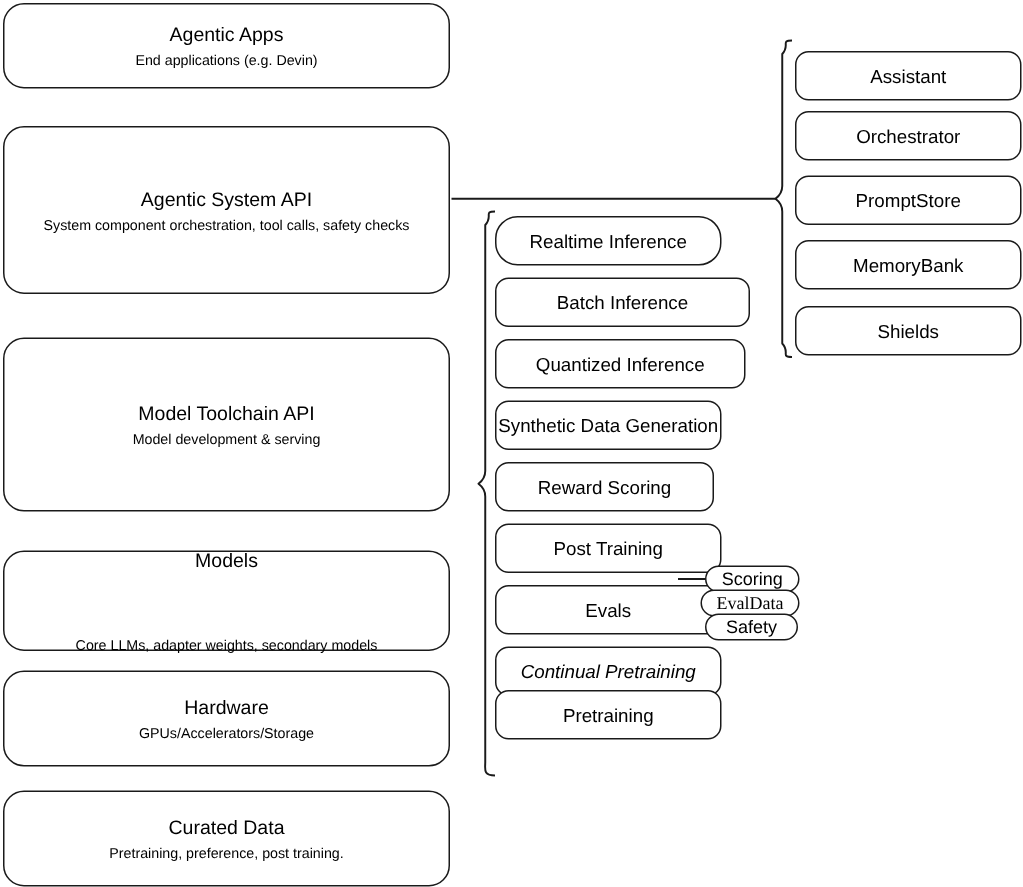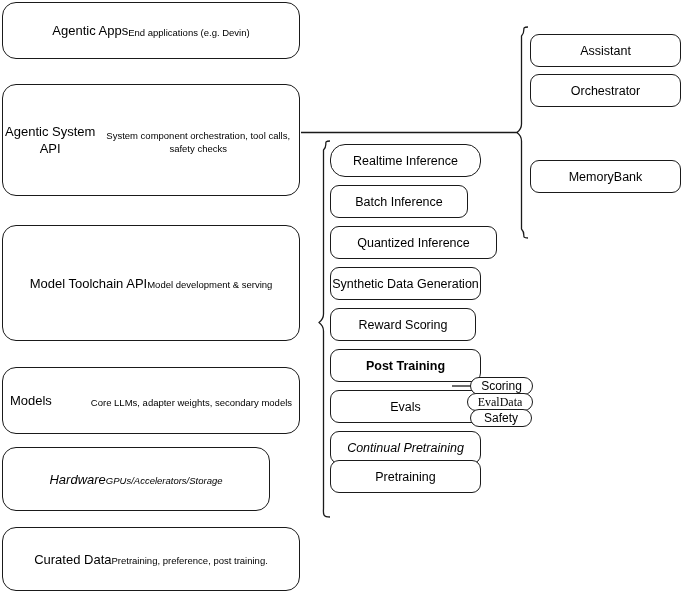--- a/index.html
+++ b/index.html
@@ -20,20 +20,21 @@
     left: 0; top: 0;
     width: 682px;
     height: 591px;
   }
   .box {
     position: absolute;
     box-sizing: border-box;
     border: 1.3px solid #1a1a1a;
     background: #ffffff;
     display: flex;
+    flex-direction: column;
     align-items: center;
     justify-content: center;
     text-align: center;
   }
   
   .layer {
     border-radius: 14px;
   }
   .layer .title {
     font-size: 13px;
@@ -120,46 +121,46 @@
   <div class="box layer" style="left:2px; top:225px; width:298px; height:116px;">
     <div class="title">Model Toolchain API</div>
     <div class="subtitle">Model development &amp; serving</div>
   </div>
 
   <div class="box layer" style="left:2px; top:367px; width:298px; height:67px;gap:39px;">
     <div class="title">Models</div>
     <div class="subtitle">Core LLMs, adapter weights, secondary models</div>
   </div>
 
-  <div class="box layer" style="left:2px; top:447px; width:268px; height:64px;font-style:italic;">
+  <div class="box layer" style="left:2px; top:447px; width:298px; height:64px;">
     <div class="title">Hardware</div>
     <div class="subtitle">GPUs/Accelerators/Storage</div>
   </div>
 
   <div class="box layer" style="left:2px; top:527px; width:298px; height:64px;">
     <div class="title">Curated Data</div>
     <div class="subtitle">Pretraining, preference, post training.</div>
   </div>
 
   <div class="box cap" style="left:330px; top:144px; width:151px; height:33px;border-radius:15px;">
     <span>Realtime Inference</span>
   </div>
-  <div class="box cap" style="left:330px; top:185px; width:138px; height:33px;">
+  <div class="box cap" style="left:330px; top:185px; width:170px; height:33px;">
     <span>Batch Inference</span>
   </div>
   <div class="box cap" style="left:330px; top:226px; width:167px; height:33px;">
     <span>Quantized Inference</span>
   </div>
   <div class="box cap" style="left:330px; top:267px; width:151px; height:33px;">
     <span>Synthetic Data Generation</span>
   </div>
   <div class="box cap" style="left:330px; top:308px; width:146px; height:33px;">
     <span>Reward Scoring</span>
   </div>
-  <div class="box cap" style="left:330px; top:349px; width:151px; height:33px;font-weight:bold;">
+  <div class="box cap" style="left:330px; top:349px; width:151px; height:33px;">
     <span>Post Training</span>
   </div>
   <div class="box cap" style="left:330px; top:390px; width:151px; height:33px;">
     <span>Evals</span>
   </div>
   <div class="box cap" style="left:330px; top:431px; width:151px; height:33px;font-style:italic;">
     <span>Continual Pretraining</span>
   </div>
   <div class="box cap" style="left:330px; top:460px; width:151px; height:33px;">
     <span>Pretraining</span>
@@ -174,17 +175,23 @@
   <div class="box tag" style="left:470px; top:409px; width:62px; height:18px;">
     <span>Safety</span>
   </div>
 
   <div class="box cap" style="left:530px; top:34px; width:151px; height:33px;">
     <span>Assistant</span>
   </div>
   <div class="box cap" style="left:530px; top:74px; width:151px; height:33px;">
     <span>Orchestrator</span>
   </div>
+  <div class="box cap" style="left:530px; top:117px; width:151px; height:33px;">
+    <span>PromptStore</span>
+  </div>
   <div class="box cap" style="left:530px; top:160px; width:151px; height:33px;">
     <span>MemoryBank</span>
+  </div>
+  <div class="box cap" style="left:530px; top:204px; width:151px; height:33px;">
+    <span>Shields</span>
   </div>
 
 </div>
 
 </body></html>

